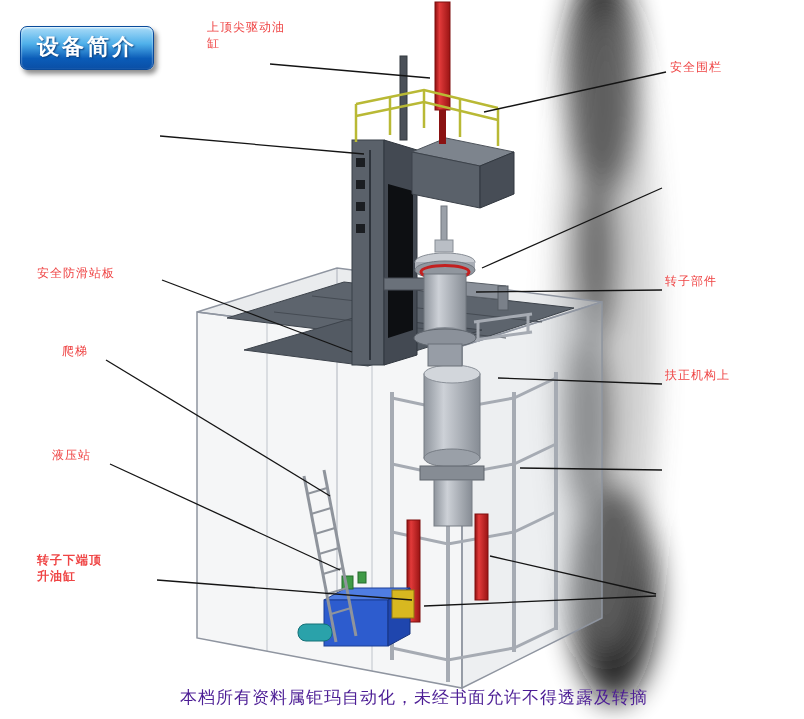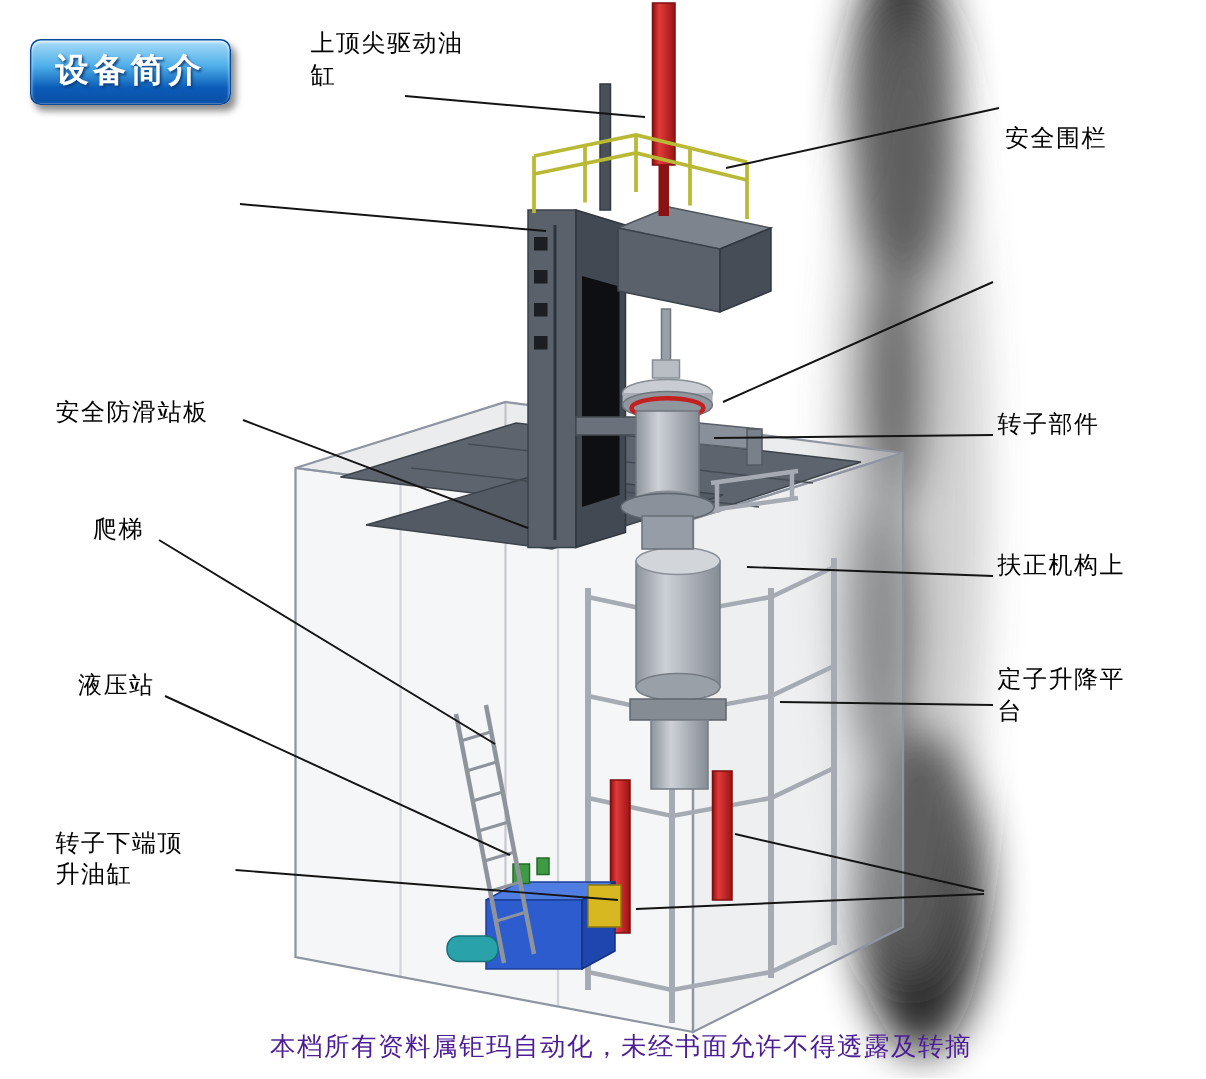--- a/index.html
+++ b/index.html
@@ -3,21 +3,21 @@
 <meta charset="utf-8">
 <style>
   html,body{margin:0;padding:0;}
   body{
     width:804px;height:719px;position:relative;background:#ffffff;
     overflow:hidden;font-family:"Liberation Serif","DejaVu Serif",serif;
   }
   .stage{position:absolute;left:12px;top:0;width:804px;height:654px;padding-left:24px;}
   svg{position:absolute;left:0;top:0;}
   .label{
-    position:absolute;color:#000000;font-size:16px;line-height:1.3;
+    position:absolute;color:#ef4444;font-size:12px;line-height:1.3;
     white-space:pre-line;letter-spacing:1px;
   }
   .badge{
     position:absolute;left:8px;top:26px;padding:5px 16px 7px 16px;
     background:linear-gradient(180deg,#aadcf8 0%,#4fb0ea 40%,#0b5cb8 75%,#0a4fa6 100%);
     border:1px solid #0a4a9a;border-radius:7px;
     box-shadow:3px 4px 5px rgba(0,0,0,0.45), inset 0 1px 2px rgba(255,255,255,0.85);
     color:#ffffff;font-family:"Liberation Sans","DejaVu Sans",sans-serif;
     font-size:22px;font-weight:bold;letter-spacing:3px;
     text-shadow:1px 1px 2px #083a78;
@@ -191,26 +191,24 @@
       <line x1="145" y1="580" x2="400" y2="600"></line>
       <line x1="644" y1="594" x2="478" y2="556"></line>
       <line x1="644" y1="596" x2="412" y2="606"></line>
     </g>
   </svg>
 
   <div class="badge">设备简介</div>
 
   <div class="label" style="left:195px;top:20px;width:160px;">上顶尖驱动油
 缸</div>
-  <div class="label" style="left:658px;top:60px;margin-top:23px;">安全围栏</div>
+  <div class="label" style="left:658px;top:60px;">安全围栏</div>
   <div class="label" style="left:25px;top:266px;text-align:right;">安全防滑站板</div>
   <div class="label" style="left:653px;top:274px;font-family:Liberation Serif, serif;">转子部件</div>
   <div class="label" style="left:50px;top:344px;">爬梯</div>
   <div class="label" style="left:653px;top:368px;">扶正机构上</div>
   <div class="label" style="left:40px;top:448px;font-family:Liberation Serif, serif;">液压站</div>
-  <div class="label" style="left:653px;top:444px;width:130px;">定子升降平
-台</div>
-  <div class="label" style="left:25px;top:553px;width:130px;">转子下端顶
+  <div class="label" style="left:25px;top:553px;width:130px;font-weight:bold;">转子下端顶
 升油缸</div>
 
   <div class="footer">本档所有资料属钜玛自动化，未经书面允许不得透露及转摘</div>
 
 </div>
 
 </body></html>

